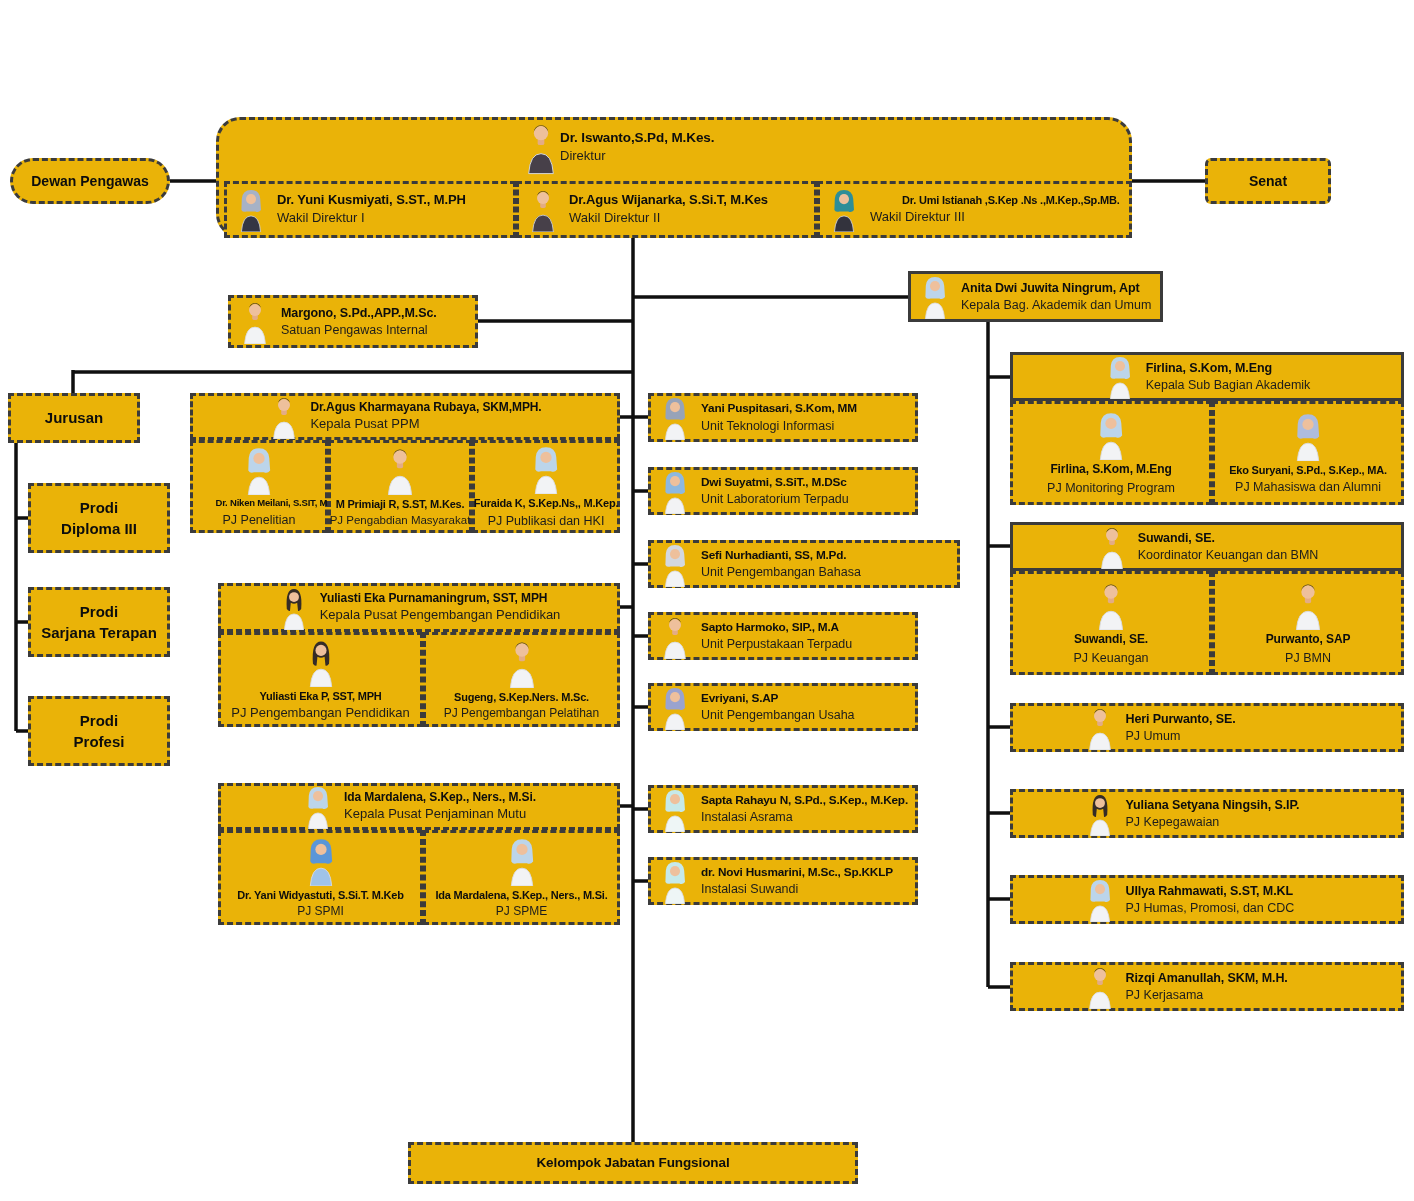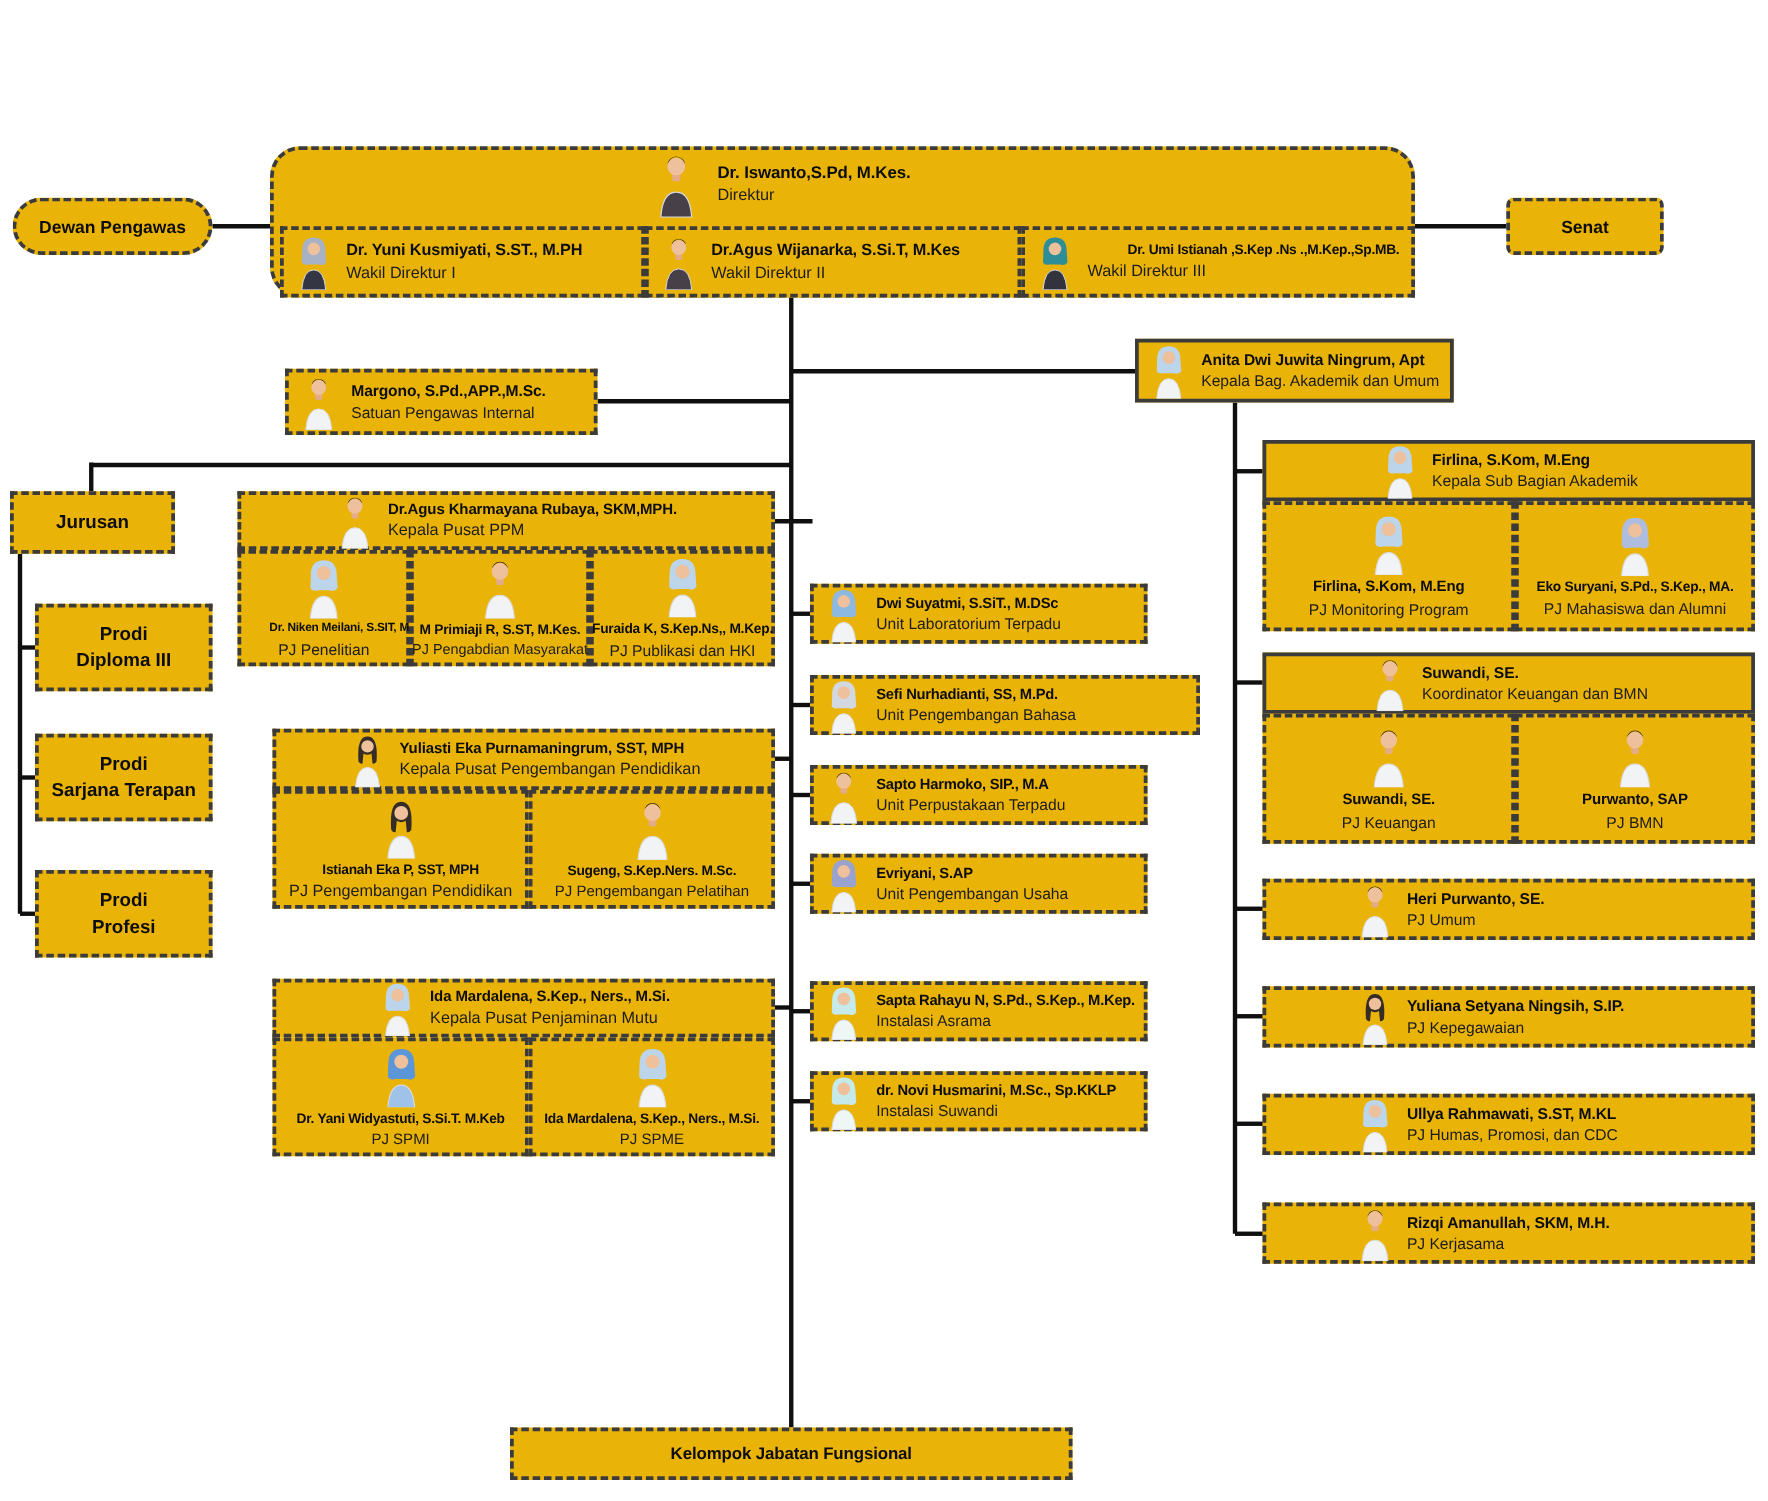--- a/index.html
+++ b/index.html
@@ -99,21 +99,21 @@
 
   <div class="box pill center" style="left:10px;top:158px;width:160px;height:46px">
     <span class="mid">Dewan Pengawas</span>
   </div>
   <div class="box center" style="left:1205px;top:158px;width:126px;height:46px;border-radius:6px">
     <span class="mid">Senat</span>
   </div>
 
   <div class="box round" style="left:216px;top:117px;width:916px;height:121px;padding:0"></div>
 
-  <div style="position:absolute;left:522px;top:119px;display:flex;align-items:center;gap:14px">
+  <div style="position:absolute;left:522px;top:119px;display:flex;align-items:center;">
     <svg class="av av-xl a-suit">
         <use href="#sym-man"></use>
       </svg>
     <div class="tblock">
       <div class="nm nm-lg">Dr. Iswanto,S.Pd, M.Kes.</div>
       <div class="rl" style="font-size:13px">Direktur</div>
     </div>
   </div>
 
   <div class="box" style="left:224px;top:181px;width:292px;height:57px">
@@ -217,21 +217,21 @@
       </svg>
     <div class="tblock">
       <div class="nm" style="font-size:12px">Yuliasti Eka Purnamaningrum, SST, MPH</div>
       <div class="rl" style="font-size:13px">Kepala Pusat Pengembangan Pendidikan</div>
     </div>
   </div>
   <div class="box col" style="left:218px;top:632px;width:205px;height:95px">
     <svg class="av av-lg a-white">
         <use href="#sym-woman"></use>
       </svg>
-    <div class="nm nm-sm">Istianah Eka P, SST, MPH</div>
+    <div class="nm nm-sm">Yuliasti Eka P, SST, MPH</div>
     <div class="rl" style="font-size:13px">PJ Pengembangan Pendidikan</div>
   </div>
   <div class="box col" style="left:423px;top:632px;width:197px;height:95px">
     <svg class="av av-lg a-white">
         <use href="#sym-man"></use>
       </svg>
     <div class="nm nm-sm">Sugeng, S.Kep.Ners. M.Sc.</div>
     <div class="rl" style="font-size:12px">PJ Pengembangan Pelatihan</div>
   </div>
 
@@ -252,20 +252,29 @@
     <div class="rl" style="font-size:12px">PJ SPMI</div>
   </div>
   <div class="box col" style="left:423px;top:830px;width:197px;height:95px">
     <svg class="av av-lg a-h-blue">
         <use href="#sym-hijab"></use>
       </svg>
     <div class="nm nm-sm">Ida Mardalena, S.Kep., Ners., M.Si.</div>
     <div class="rl" style="font-size:12px">PJ SPME</div>
   </div>
 
+  <div class="box" style="left:648px;top:393px;width:270px;height:49px">
+    <svg class="av a-h-gray">
+        <use href="#sym-hijab"></use>
+      </svg>
+    <div class="tblock">
+        <div class="nm nm-unit">Yani Puspitasari, S.Kom, MM</div>
+    <div class="rl">Unit Teknologi Informasi</div>
+      </div>
+  </div>
   <div class="box" style="left:648px;top:467px;width:270px;height:48px">
     <svg class="av a-h-sky">
         <use href="#sym-hijab"></use>
       </svg>
     <div class="tblock">
         <div class="nm nm-unit">Dwi Suyatmi, S.SiT., M.DSc</div>
     <div class="rl">Unit Laboratorium Terpadu</div>
       </div>
   </div>
   <div class="box" style="left:648px;top:540px;width:312px;height:48px">

